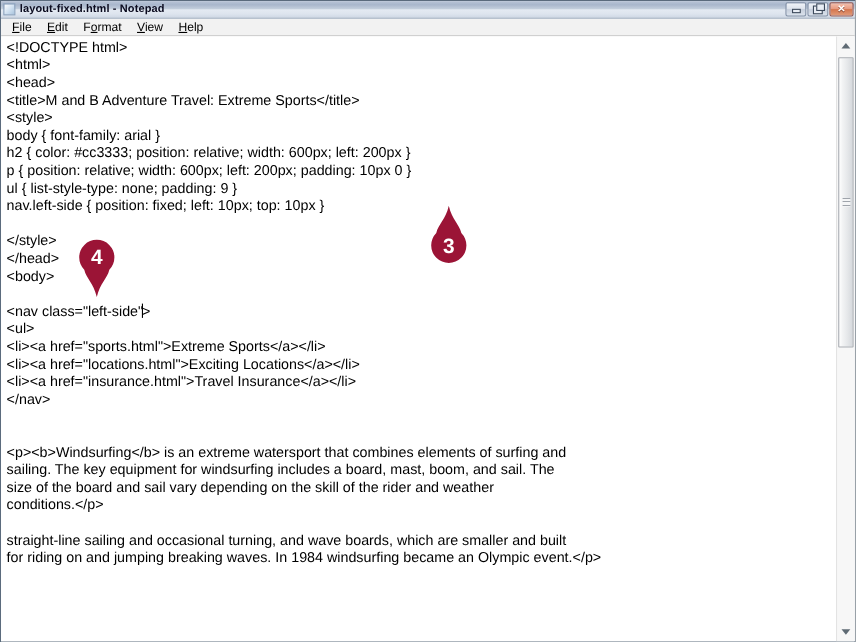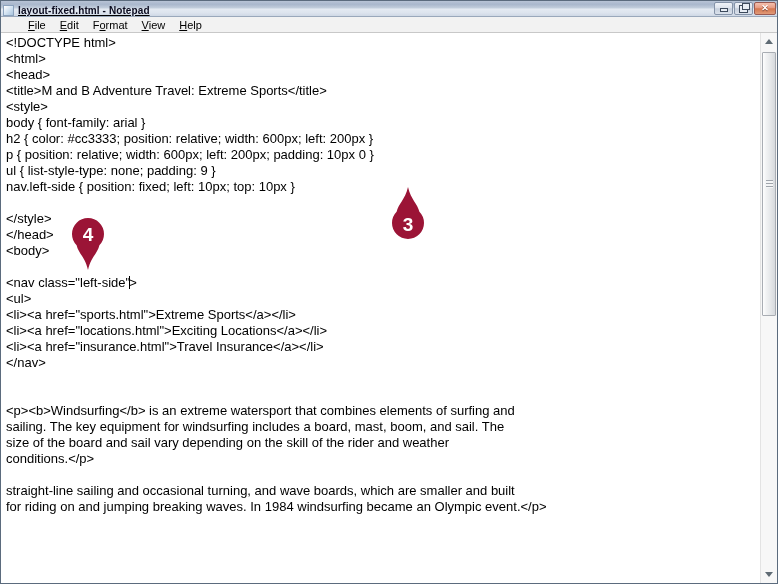--- a/index.html
+++ b/index.html
@@ -40,23 +40,22 @@
     flex: 0 0 15px;
     background: linear-gradient(to bottom,
         #b8c4d6 0%,
         #a9b7cc 22%,
         #c4cfdd 48%,
         #e4eaf2 52%,
         #dde4ee 78%,
         #cfd8e5 100%);
     border-bottom: 1px solid #9aa8bb;
     display: flex;
-    align-items: flex-end;
+    align-items: center;
     overflow: hidden;
-    text-decoration: underline;
   }
   .title-icon {
     width: 11px;
     height: 11px;
     margin-left: 2px;
     margin-right: 4px;
     flex: 0 0 auto;
     background: linear-gradient(to bottom right, #ffffff 0%, #cfe0f0 55%, #a9c4dd 100%);
     border: 1px solid #8ba2bd;
     box-sizing: border-box;
@@ -127,21 +126,21 @@
   }
 
   
   .menubar {
     height: 16px;
     flex: 0 0 16px;
     background: #f2f2f2;
     border-bottom: 1px solid #c8c8c8;
     display: flex;
     align-items: center;
-    padding-left: 20px;
+    padding-left: 3px;
     box-sizing: border-box;
   }
   .menu-item {
     font-size: 11px;
     color: #000000;
     padding: 0 7px;
     line-height: 14px;
     white-space: nowrap;
     cursor: default;
   }

